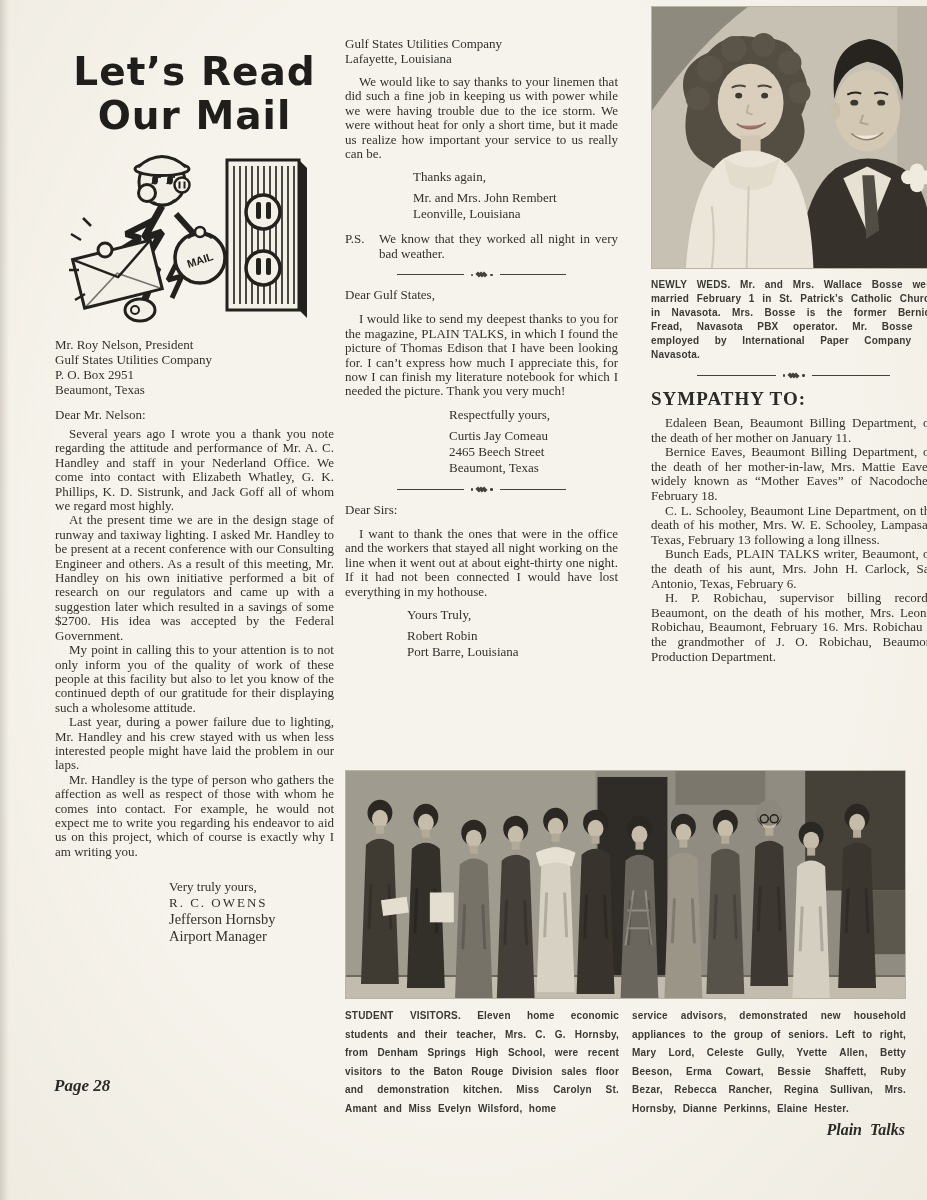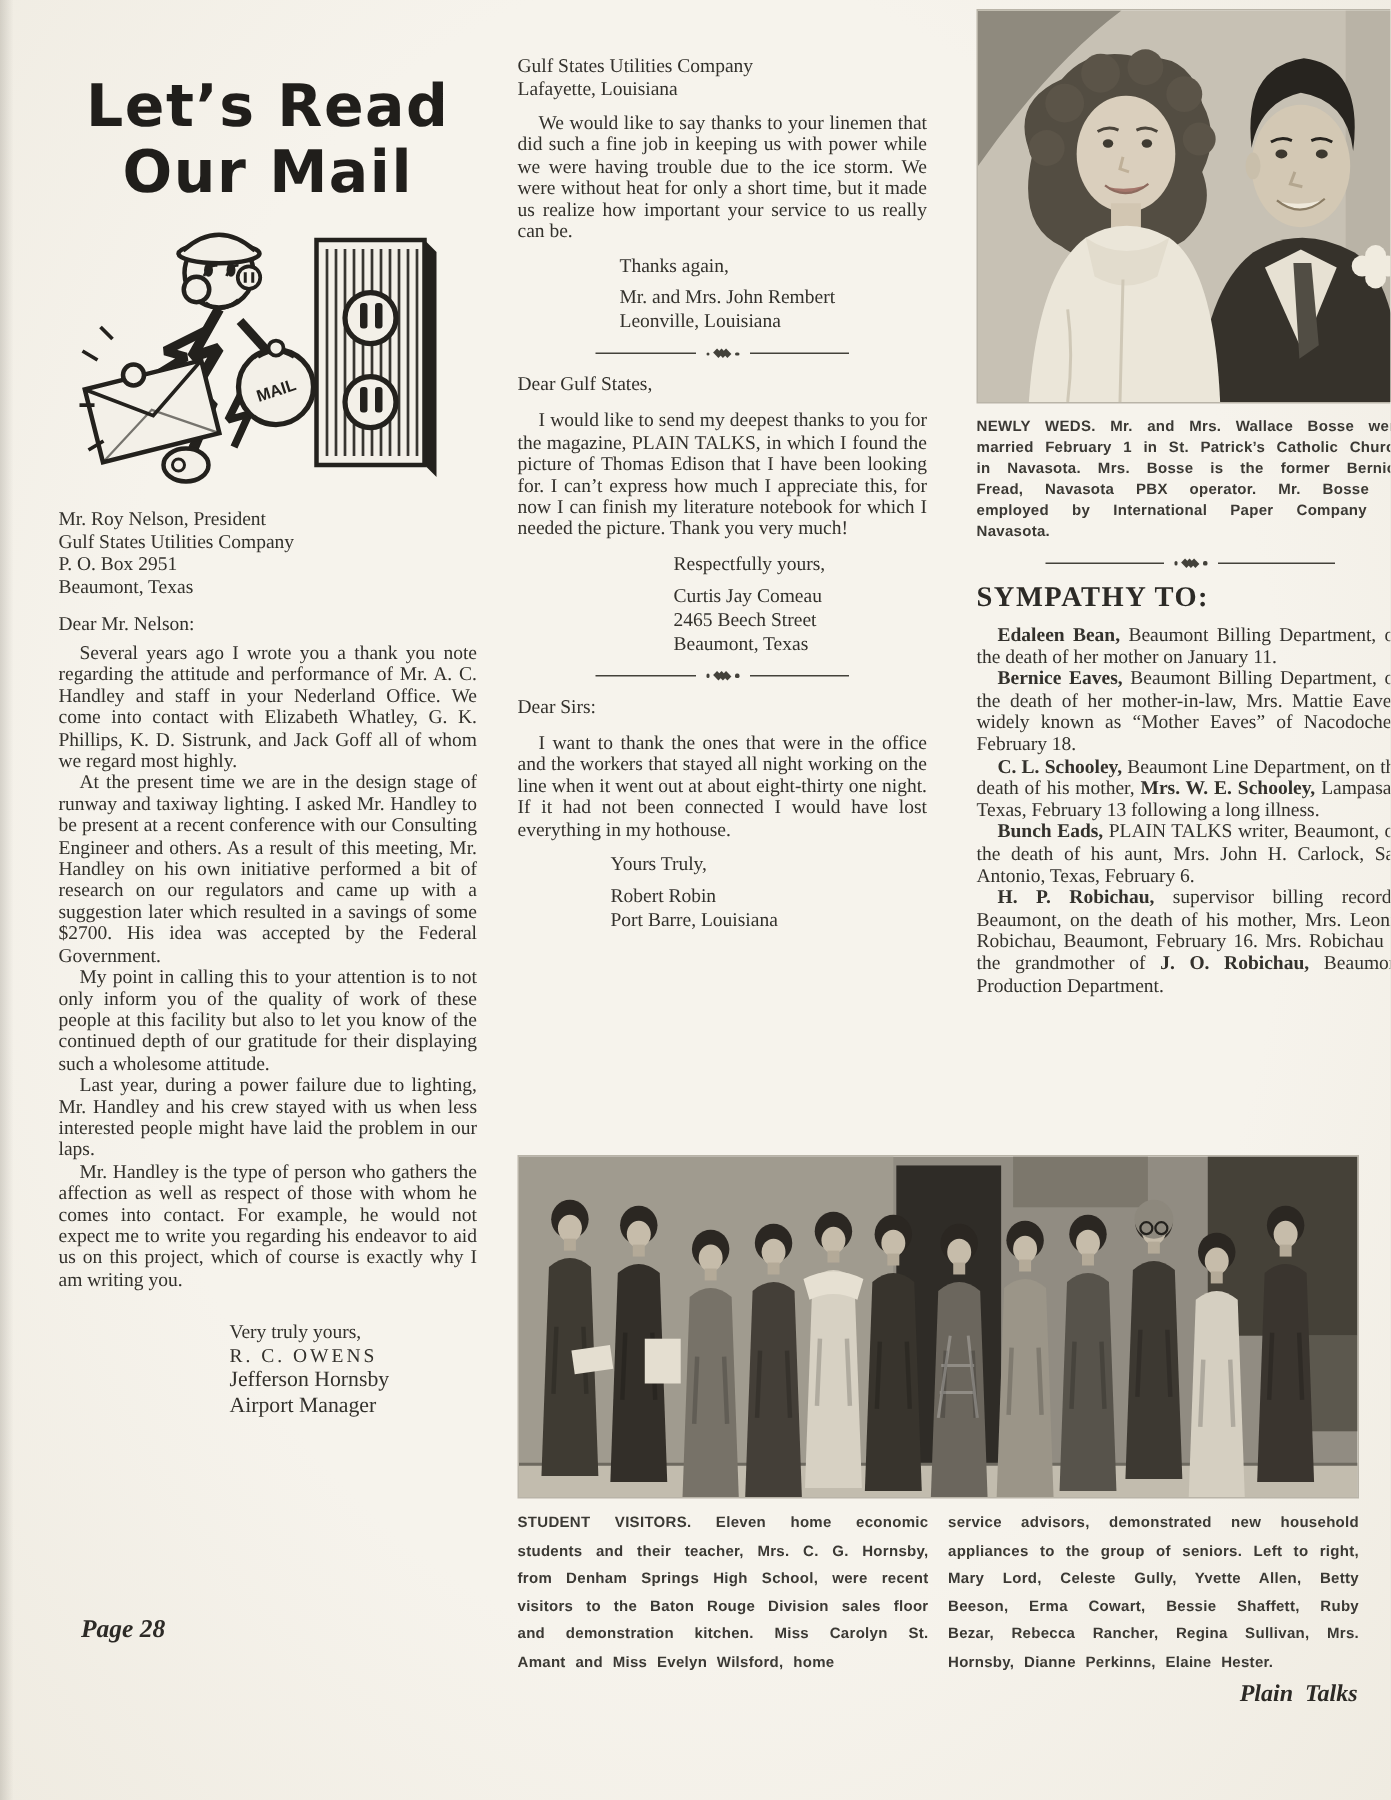--- a/index.html
+++ b/index.html
@@ -7,37 +7,37 @@
     position:relative;width:927px;height:1200px;margin:0 auto;
     background:
       linear-gradient(90deg, rgba(120,115,105,.25) 0, rgba(120,115,105,0) 9px),
       radial-gradient(ellipse at 50% 45%, #f6f3ec 60%, #efebe1 100%);
     background-color:#f3f0e8;
     overflow:hidden;
     font-family:"Liberation Serif", serif;
     color:#33312c;
   }
   
-  .col-left{position:absolute;left:39px;top:50px;width:279px;}
+  .col-left{position:absolute;left:55px;top:50px;width:279px;}
   .col-mid{position:absolute;left:345px;top:36px;width:273px;}
   .col-right{position:absolute;left:651px;top:6px;width:285px;}
 
   .headline{
     font-family:"DejaVu Sans", sans-serif;font-weight:900;
     font-size:39px;line-height:44px;text-align:center;
     color:#201e1b;letter-spacing:1px;margin:0 0 4px 0;
   }
   .mascot-wrap{margin:2px 0 6px 12px;}
 
   .body-text{font-size:13px;line-height:14.4px;text-align:justify;}
   .addr-line{font-size:13px;line-height:15px;}
   .salutation{font-size:13px;margin:10px 0 4px 0;}
   p.para{margin:0;text-indent:14px;font-size:13px;line-height:14.4px;text-align:justify;}
   .addr-block{margin:0;}
-  .b{font-weight:bold;}
+  .b{font-weight:normal;}
 
   .close-block{margin-top:20px;font-size:13px;line-height:16px;}
   .close-left{margin-left:114px;}
   .sig-name{letter-spacing:2px;}
   .sig-title{font-size:14.5px;line-height:16.5px;}
 
   
   .letter{margin-bottom:8px;}
   .letter .body-text{margin-top:9px;}
   .close-mid{font-size:13px;line-height:16px;margin-top:8px;}
@@ -211,20 +211,24 @@
           <div class="addr-line">Lafayette, Louisiana</div>
         </div>
       <p class="para body-text">We would like to say thanks to your linemen that did such a fine job in keeping us with power while we were having trouble due to the ice storm. We were without heat for only a short time, but it made us realize how important your service to us really can be.</p>
       <div class="close-mid" style="margin-left:68px">
         <div>Thanks again,</div>
         <div class="sig-lines">
 
         <div>Mr. and Mrs. John Rembert</div>
             <div>Leonville, Louisiana</div>
           </div>
+      </div>
+      <div class="ps">
+        <span class="ps-label">P.S.</span>
+        <span class="ps-text">We know that they worked all night in very bad weather.</span>
       </div>
     </div>
 
     <div class="divider">
       <span class="dline"></span>
       <span class="dorn">
           <i></i>
           <i></i>
           <i></i>
         </span>

